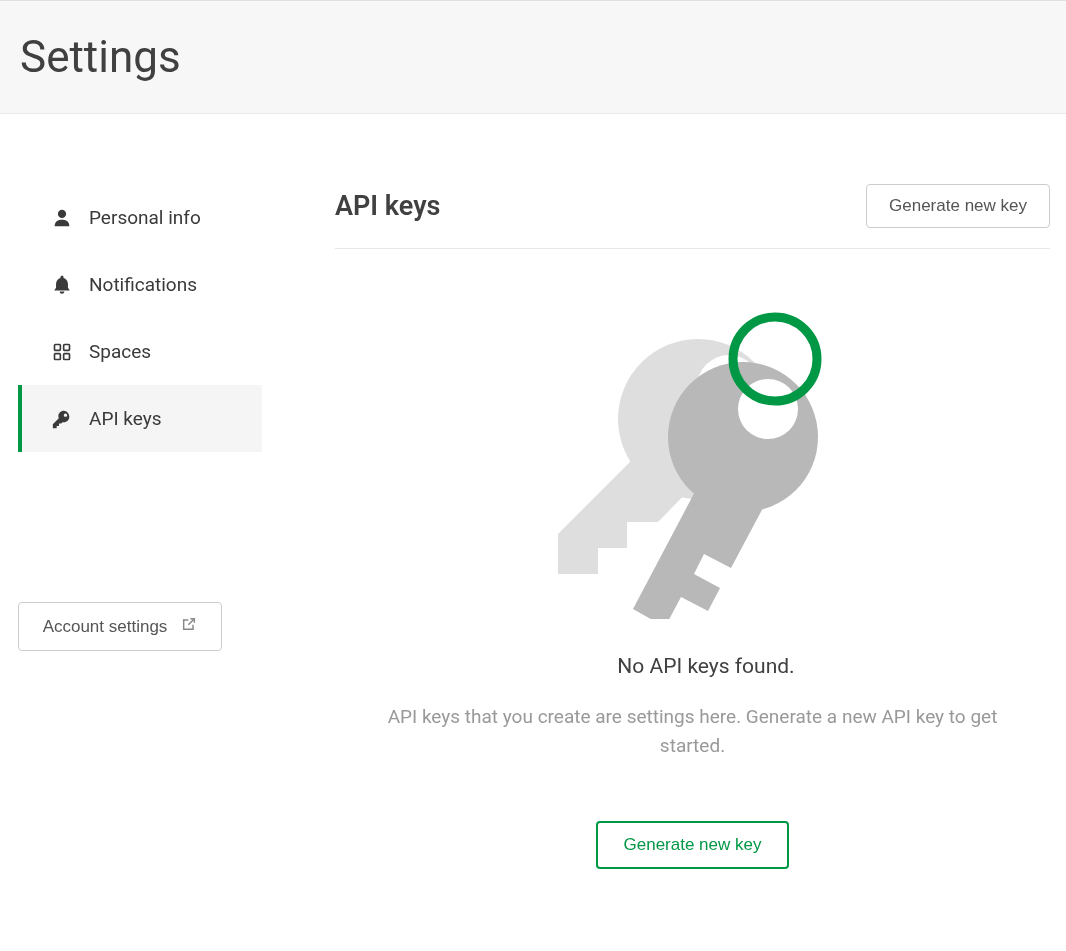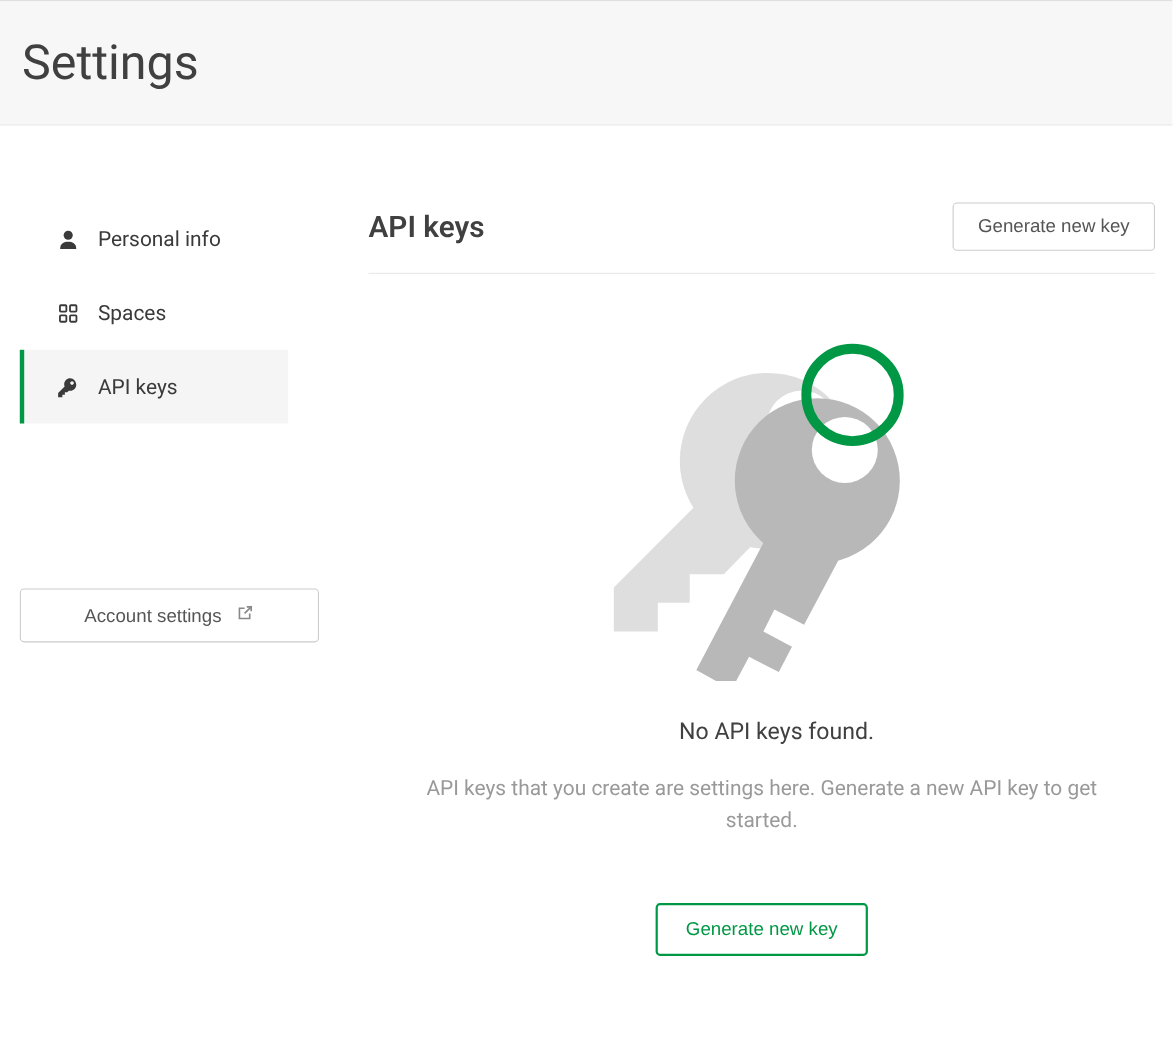--- a/index.html
+++ b/index.html
@@ -72,21 +72,21 @@
       justify-content: center;
       flex-shrink: 0;
     }
     
     .account-settings-btn {
       margin-top: 150px;
       display: flex;
       align-items: center;
       justify-content: center;
       gap: 14px;
-      width: 272px;
+      width: 204px;
       padding: 13px 12px;
       border: 1px solid #ccc;
       border-radius: 4px;
       background: #fff;
       cursor: pointer;
       font-size: 17px;
       color: #555;
       margin-left: 0;
     }
     
@@ -184,20 +184,29 @@
     <div class="sidebar-item">
       <span class="icon">
         <svg viewBox="0 0 24 24" width="22" height="22" fill="#3a3a3a">
           <circle cx="12" cy="7.5" r="4.5"></circle>
           <path d="M4 21 C4 15.5 8 14 12 14 C16 14 20 15.5 20 21 Z"></path>
         </svg>
       </span>
       <span>Personal info</span>
     </div>
 
+    <div class="sidebar-item">
+      <span class="icon">
+        <svg viewBox="0 0 24 24" width="22" height="22" fill="#3a3a3a">
+          <path d="M12 2 C11 2 10.3 2.7 10.3 3.7 L10.3 4.3 C7.5 5.1 5.5 7.7 5.5 10.8 L5.5 15 L3.5 18 L20.5 18 L18.5 15 L18.5 10.8 C18.5 7.7 16.5 5.1 13.7 4.3 L13.7 3.7 C13.7 2.7 13 2 12 2 Z"></path>
+          <path d="M9.5 19 C9.5 20.4 10.6 21.5 12 21.5 C13.4 21.5 14.5 20.4 14.5 19 Z"></path>
+        </svg>
+      </span>
+      <span>Notifications</span>
+    </div>
 
     <div class="sidebar-item">
       <span class="icon">
         <svg viewBox="0 0 24 24" width="20" height="20" fill="none" stroke="#3a3a3a" stroke-width="2">
           <rect x="3" y="3" width="7" height="7" rx="1"></rect>
           <rect x="14" y="3" width="7" height="7" rx="1"></rect>
           <rect x="3" y="14" width="7" height="7" rx="1"></rect>
           <rect x="14" y="14" width="7" height="7" rx="1"></rect>
         </svg>
       </span>

